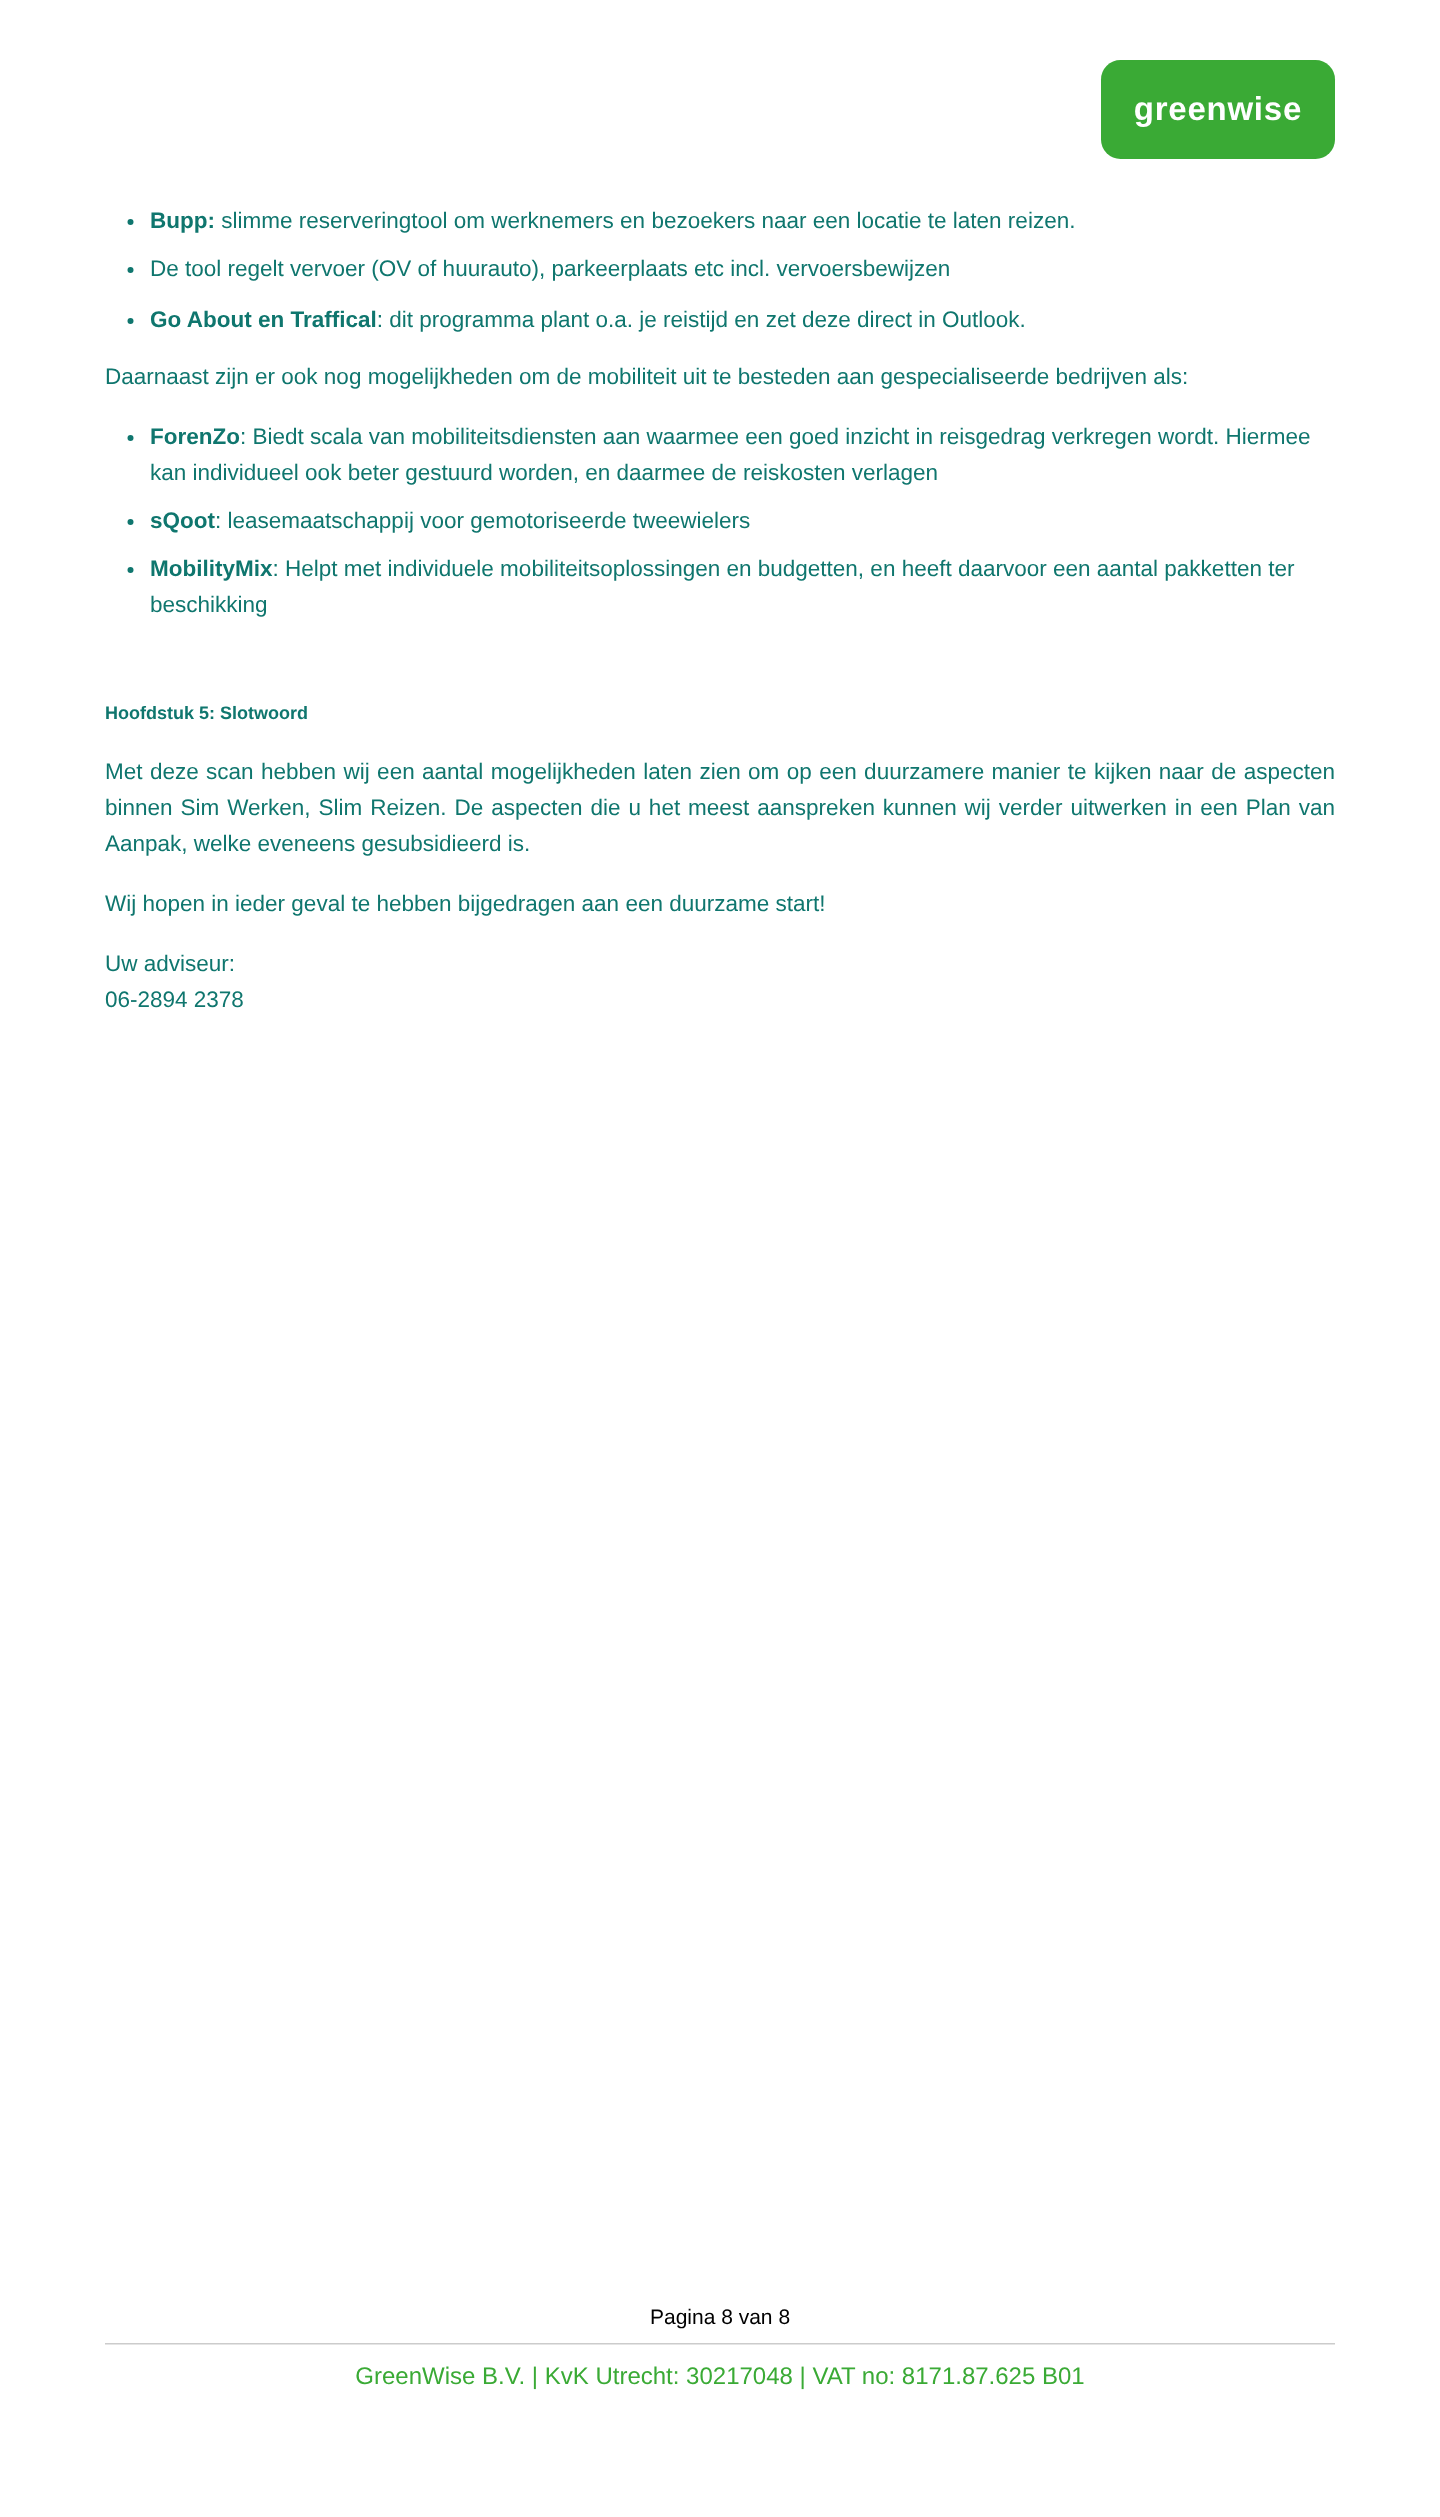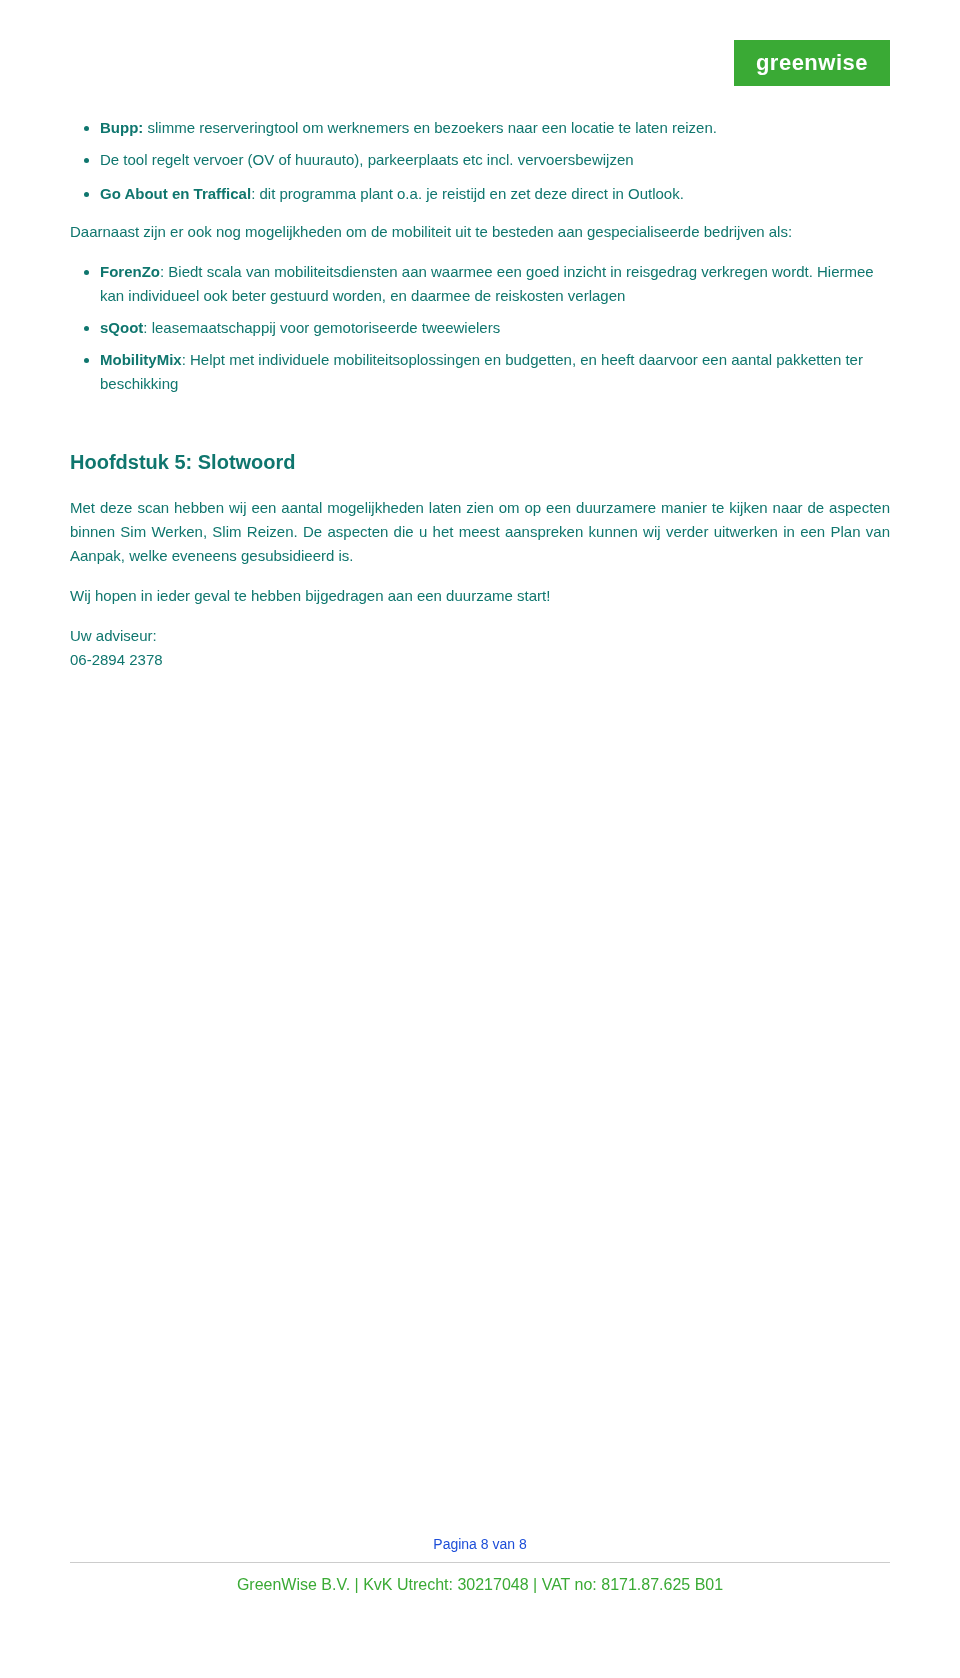--- a/index.html
+++ b/index.html
@@ -28,22 +28,22 @@
     }
 
     .header {
       display: flex;
       justify-content: flex-end;
       margin-bottom: 30px;
     }
 
     .logo-box {
       background: #3aaa35;
-      padding: 10px 22px;
-      border-radius: 0;
+      padding: 20px 22px;
+      border-radius: 13px;
     }
 
     .logo-text {
       color: #ffffff;
       font-size: 22px;
       font-weight: bold;
       letter-spacing: 0.5px;
     }
 
     .content {
@@ -65,42 +65,42 @@
 
     .section-block {
       margin-bottom: 14px;
     }
 
     .bold {
       font-weight: bold;
     }
 
     .chapter-heading {
-      font-size: 20px;
+      font-size: 12px;
       font-weight: bold;
       margin-top: 50px;
       margin-bottom: 18px;
     }
 
     .paragraph {
       margin-bottom: 16px;
       text-align: justify;
     }
 
     .advisor-block {
     }
 
     .footer-area {
       margin-top: auto;
       padding-top: 30px;
     }
 
     .footer-page-num {
       text-align: center;
-      color: #1d4ed8;
+      color: #000000;
       font-size: 14px;
       margin-bottom: 10px;
     }
 
     .footer-line {
       border-top: 1px solid #cccccc;
       padding-top: 8px;
       text-align: center;
       font-size: 16px;
       color: #3aaa35;

